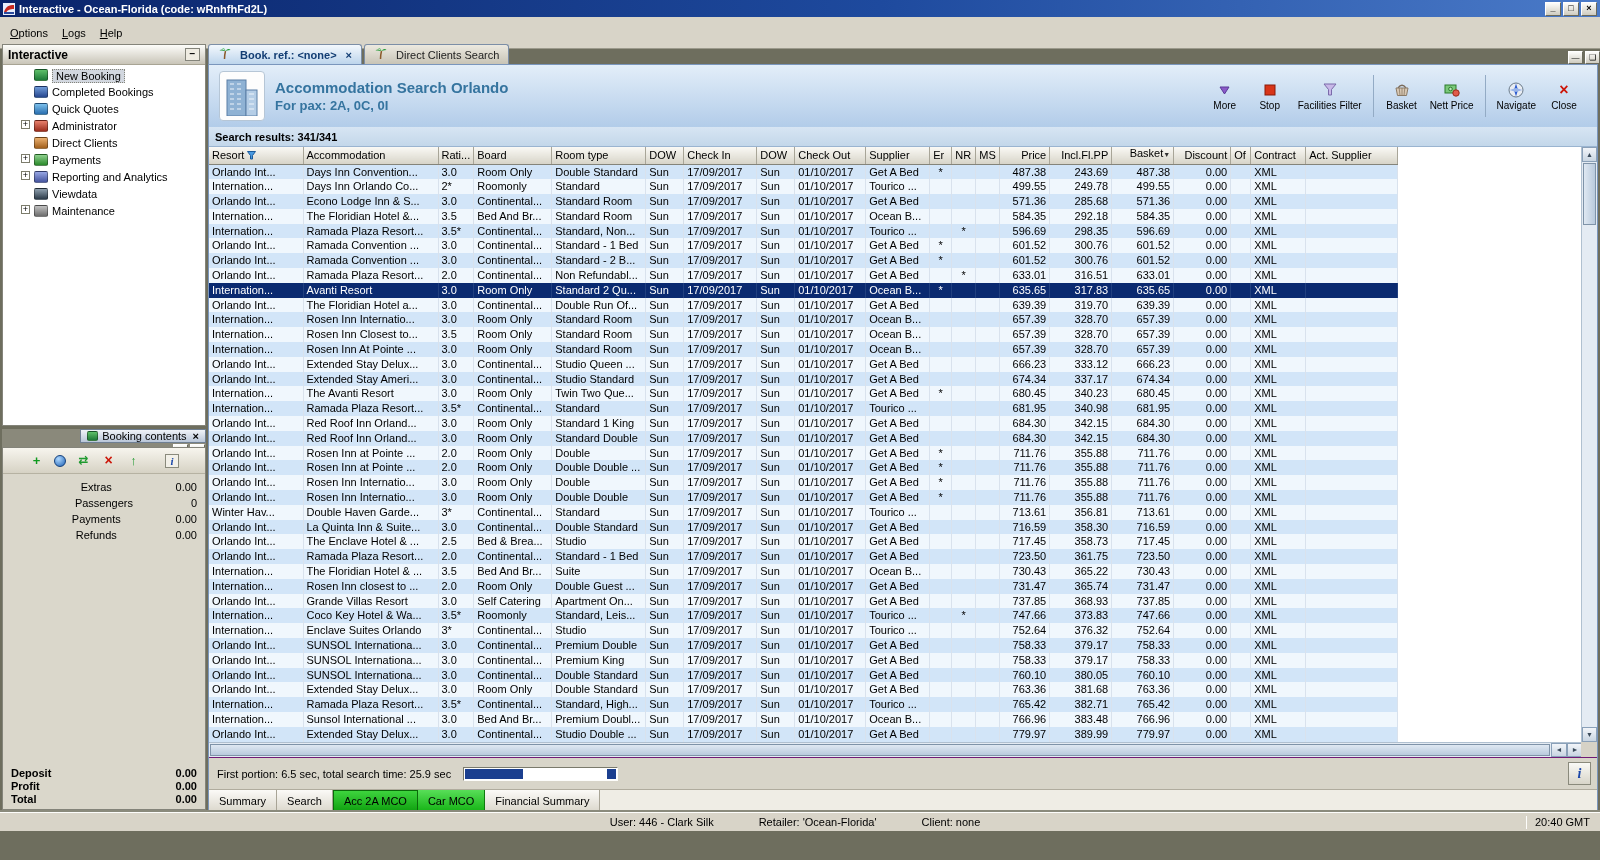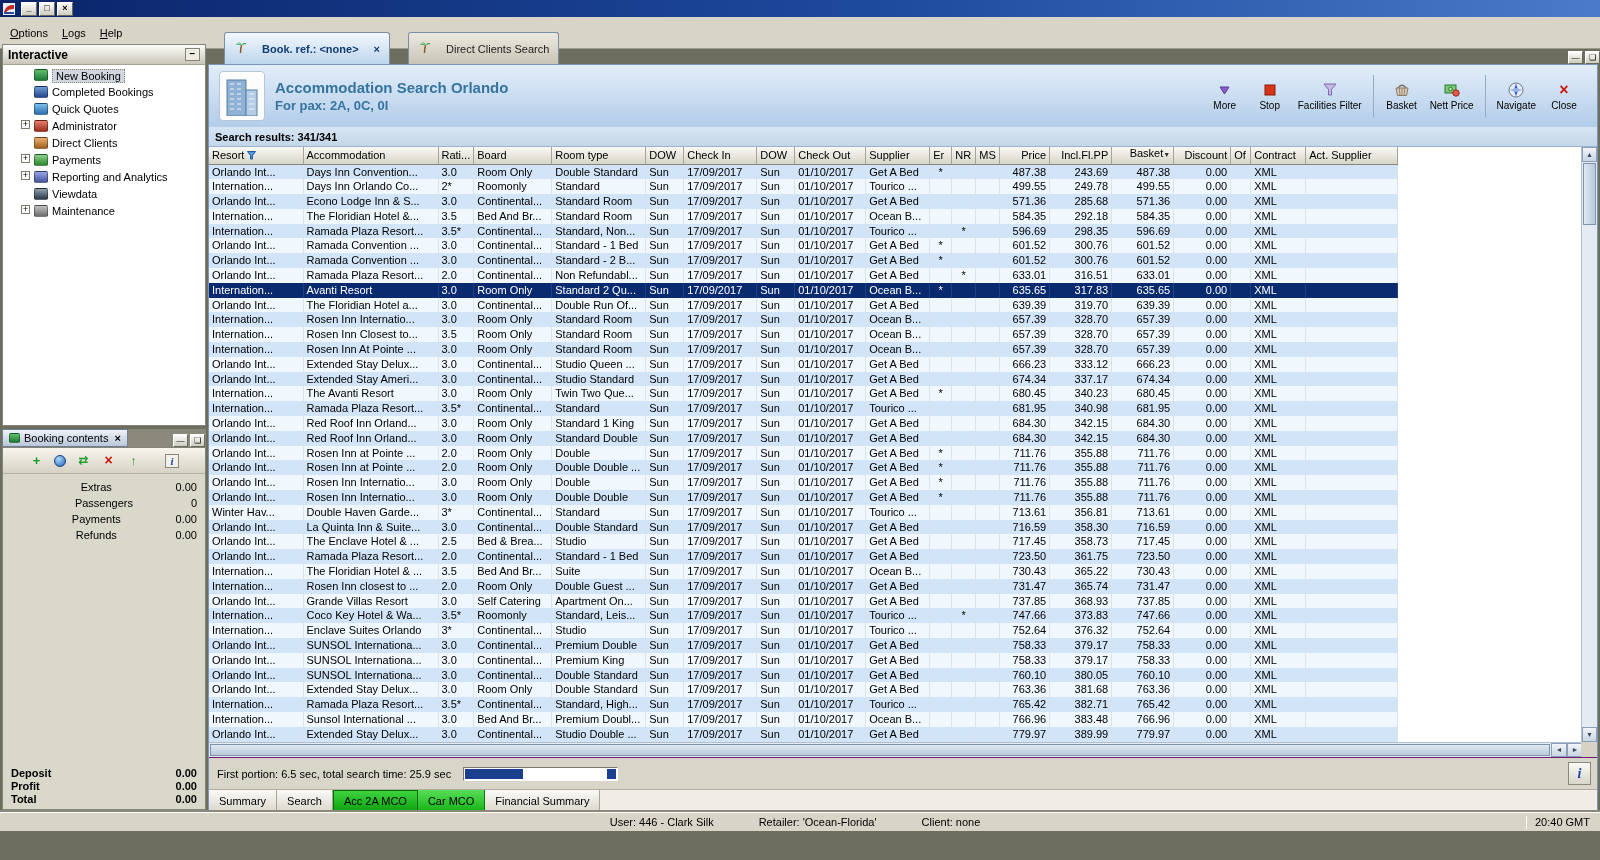--- a/index.html
+++ b/index.html
@@ -31,21 +31,21 @@
   .ti2{background:linear-gradient(#7cc0ec,#2a6fb0);}
   .ti3{background:linear-gradient(#e8806c,#9c2e1e);}
   .ti4{background:linear-gradient(#eab070,#a2601c);}
   .ti5{background:linear-gradient(#8ed08e,#2a8a2a);}
   .ti6{background:linear-gradient(#97a6e4,#46559f);}
   .ti7{background:linear-gradient(#8fa0ae,#2c3b49);}
   .ti8{background:linear-gradient(#c2c2c2,#6d6d6d);}
   .tree-row.selected .tree-label{background:#d2d7df;border:1px dotted #84847a;padding:0 3px;}
 
   
-  .bc-titlebar{position:absolute;left:2px;top:429px;width:204px;height:18px;background:#8a897b;display:flex;align-items:flex-end;}
+  .bc-titlebar{position:absolute;left:2px;top:429px;width:204px;height:18px;background:#8a897b;display:flex;align-items:flex-end;flex-direction:column;}
   .bc-tab{height:18px;background:linear-gradient(#f0f3f8,#b9c6d8);border:1px solid #6f7f92;display:flex;align-items:center;gap:4px;padding:0 6px;}
   .bc-tab .ticon{width:11px;height:10px;border-radius:2px;background:linear-gradient(#5fc06a,#1e7a38);border:1px solid rgba(0,0,0,.35);}
   .bc-tab .tclose{font-weight:bold;font-size:11px;margin-left:2px;}
   .bc-winbtns{margin-left:auto;display:flex;padding:1px 1px 0 0;}
   .mini-btn{width:15px;height:13px;background:linear-gradient(#fdfdfb,#cfccc0);border:1px solid;border-color:#fff #6a6a5c #6a6a5c #fff;font-size:8px;line-height:11px;text-align:center;margin-left:2px;}
   .bc-panel{position:absolute;left:2px;top:447px;width:204px;height:363px;background:#dad7cb;border:1px solid #84847a;display:flex;flex-direction:column;}
   .bc-toolbar{height:26px;background:linear-gradient(#f7f5ee,#d6d2c4);border-bottom:1px solid #b6b2a2;display:flex;align-items:center;justify-content:center;gap:10px;}
   .bct{width:15px;text-align:center;font-weight:bold;font-size:13px;line-height:15px;cursor:default;}
   .ic-add{color:#0f9a1f;}
   .ic-globe{width:12px;height:12px;border-radius:50%;background:radial-gradient(circle at 35% 30%,#aed8ff,#1f62b5);border:1px solid #14407c;}
@@ -56,21 +56,21 @@
   .bc-list{padding-top:5px;}
   .bc-row{height:16px;display:flex;padding:0 8px 0 14px;align-items:center;text-align:center;}
   .bc-row .lbl{flex:1;}
   .bc-fill{flex:1;}
   .bc-totals{padding:0 8px 4px 8px;}
   .bc-trow{height:13px;display:flex;font-weight:bold;align-items:center;}
   .bc-trow .lbl{flex:1;}
 
   
   .main-tabs{position:absolute;left:208px;top:44px;width:1392px;height:20px;display:flex;align-items:flex-end;}
-  .main-tab{height:32px;display:flex;align-items:center;gap:15px;padding:0 9px;border:1px solid #7c8ea6;border-bottom:none;border-radius:3px 3px 0 0;margin-right:2px;margin-left:16px;}
+  .main-tab{height:20px;display:flex;align-items:center;gap:9px;padding:0 9px;border:1px solid #7c8ea6;border-bottom:none;border-radius:3px 3px 0 0;margin-right:2px;}
   .main-tab.active{background:linear-gradient(#f3f8fd,#bdd5ec);color:#123d73;font-weight:bold;}
   .main-tab.inactive{background:linear-gradient(#ece9e0,#c8c4b6);color:#222;}
   .tab-close{font-weight:bold;cursor:default;}
   .strip-winbtns{margin-left:auto;display:flex;align-items:flex-start;padding-top:1px;}
 
   
   .main-panel{position:absolute;left:208px;top:64px;width:1390px;height:746px;background:#fff;border:1px solid #7a96bc;display:flex;flex-direction:column;}
   .acc-header{height:62px;background:linear-gradient(#e3eef9,#b2cce9);display:flex;align-items:center;padding:0 10px;flex:none;}
   .bld-wrap{width:46px;height:50px;background:#fdfdfd;border:1px solid #b6c6d6;border-radius:4px;display:flex;align-items:center;justify-content:center;flex:none;}
   .header-titles{margin-left:10px;}
@@ -129,20 +129,21 @@
 </style>
 </head>
 <body>
 
 <div class="titlebar">
   <svg class="app-icon" viewBox="0 0 12 12">
       <rect x="0" y="0" width="12" height="12" fill="#e8eefc"></rect>
       <path d="M1 9 C3 3 6 2 11 2 L11 6 C7 6 4 7 3 10 Z" fill="#c8281e"></path>
       <rect x="1" y="9" width="10" height="2" fill="#2a4a9e"></rect>
     </svg>
+  <span class="title">Interactive - Ocean-Florida (code: wRnhfhFd2L)</span>
   <span class="win-btn">_</span>
   <span class="win-btn">□</span>
   <span class="win-btn">×</span>
 </div>
 
 <div class="menubar">
     <span class="menu-item">Options</span>
     <span class="menu-item">Logs</span>
     <span class="menu-item">Help</span>
   </div>

